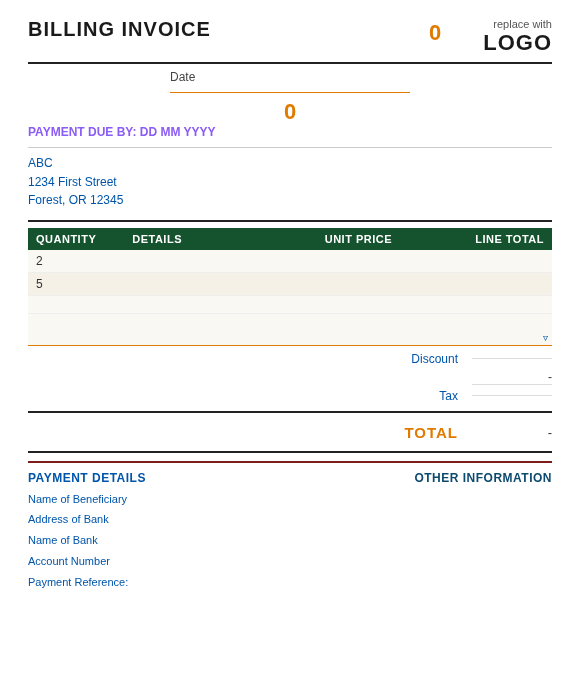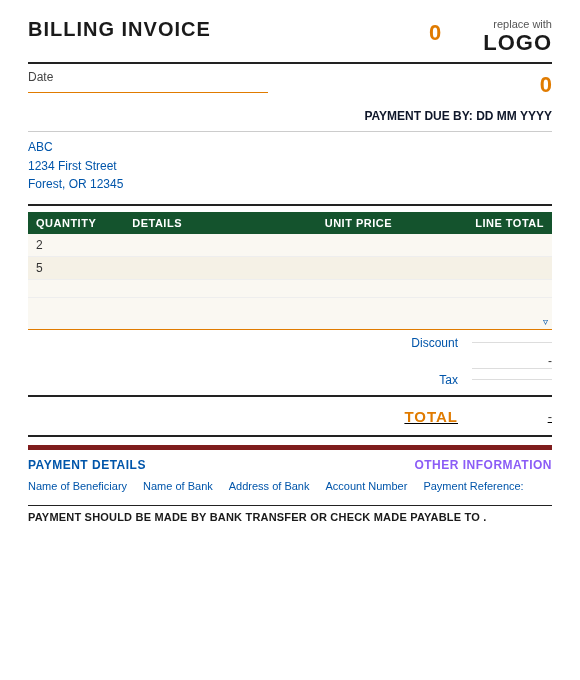--- a/index.html
+++ b/index.html
@@ -74,39 +74,39 @@
       border: none;
       border-top: 1.5px solid #e07b00;
       margin: 3px 0 6px 0;
     }
 
     
     .date-row {
       display: flex;
       justify-content: space-between;
       align-items: center;
-      margin-bottom: 10px;
+      margin-bottom: 0;
+      flex-direction: column;
     }
     .date-label {
       font-size: 12px;
       color: #444;
     }
     .date-value {
       font-size: 22px;
       color: #e07b00;
       font-weight: bold;
     }
 
     
     .payment-due {
       font-size: 12px;
       font-weight: bold;
-      color: #0f172a;
+      color: #8b5cf6;
       margin-bottom: 8px;
-      text-align: right;
     }
 
     
     .address-section {
       margin-bottom: 10px;
     }
     .address-line {
       font-size: 12px;
       color: #0055aa;
       line-height: 1.55;
@@ -174,65 +174,64 @@
       color: #333;
       width: 80px;
       text-align: right;
       border-bottom: 1px solid #ddd;
     }
     .total-row {
       display: flex;
       justify-content: flex-end;
       align-items: center;
       padding: 5px 0 4px 0;
-      text-decoration: underline;
     }
     .total-label {
       font-size: 15px;
       font-weight: bold;
       color: #e07b00;
       width: 120px;
       text-align: right;
       padding-right: 14px;
       letter-spacing: 1px;
     }
     .total-value {
       font-size: 13px;
       color: #333;
       width: 80px;
       text-align: right;
     }
 
     
     .bottom-section {
       margin-top: 8px;
-      border-top: 5px solid #7f1d1d;
+      border-top: 2px solid #7f1d1d;
       padding-top: 8px;
     }
     .bottom-header {
       display: flex;
       justify-content: space-between;
       margin-bottom: 5px;
     }
     .payment-details-title {
       font-size: 12px;
       font-weight: bold;
       color: #0055aa;
       letter-spacing: 0.5px;
     }
     .other-info-title {
       font-size: 12px;
       font-weight: bold;
-      color: #8b5cf6;
+      color: #0c4a6e;
       letter-spacing: 0.5px;
     }
     .payment-fields {
       display: flex;
-      flex-direction: row;
-      gap: 16px;
+      flex-direction: column;
+      gap: 2px;
     }
     .payment-field-label {
       font-size: 11px;
       color: #0055aa;
       line-height: 1.7;
     }
 
     
     .footer {
       border-top: 1.5px solid #222;
@@ -341,24 +340,21 @@
   </div>
   <hr class="divider-dark">
 
   <div class="bottom-section">
     <div class="bottom-header">
       <span class="payment-details-title">PAYMENT DETAILS</span>
       <span class="other-info-title">OTHER INFORMATION</span>
     </div>
     <div class="payment-fields">
       <div class="payment-field-label">Name of Beneficiary</div>
+      <div class="payment-field-label">Address of Bank</div>
       <div class="payment-field-label">Name of Bank</div>
-      <div class="payment-field-label">Address of Bank</div>
       <div class="payment-field-label">Account Number</div>
       <div class="payment-field-label">Payment Reference:</div>
     </div>
   </div>
 
-  <div class="footer">
-    <div class="footer-text">PAYMENT SHOULD BE MADE BY BANK TRANSFER OR CHECK MADE PAYABLE TO .</div>
-  </div>
 
 </div>
 
 </body></html>

